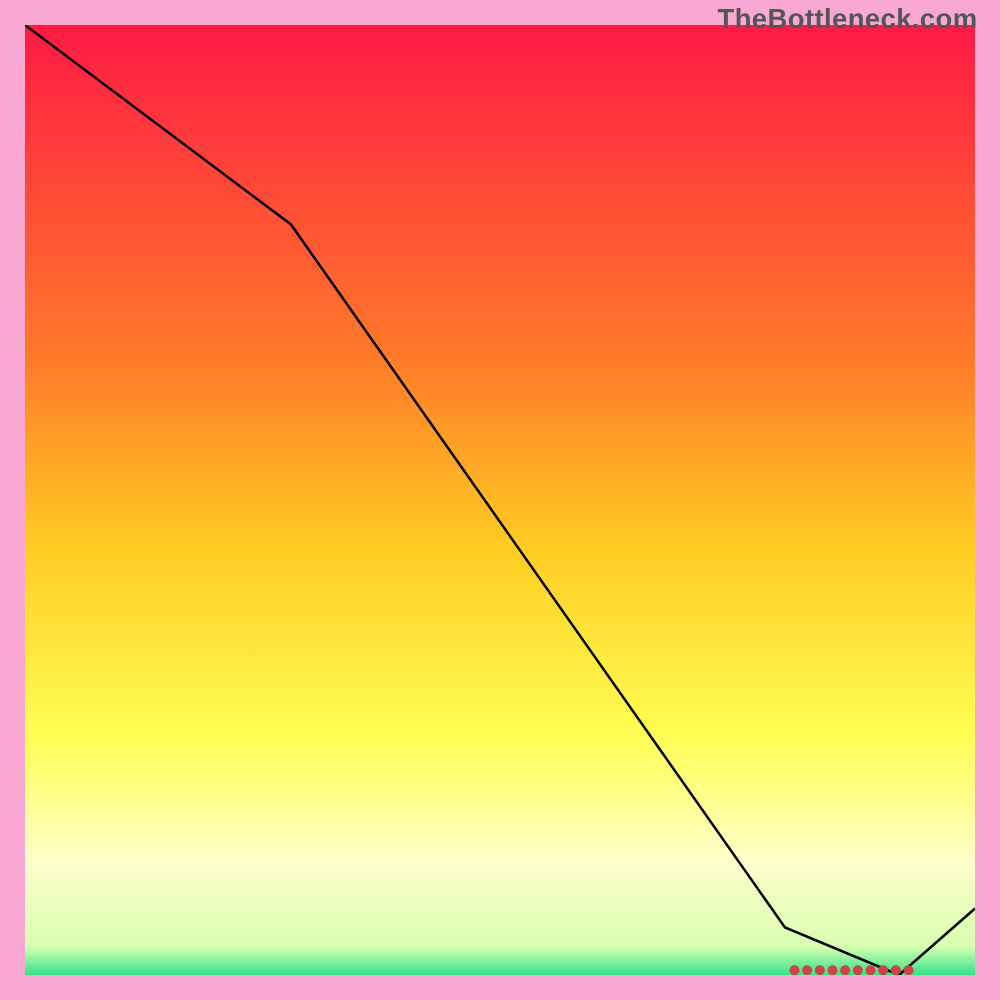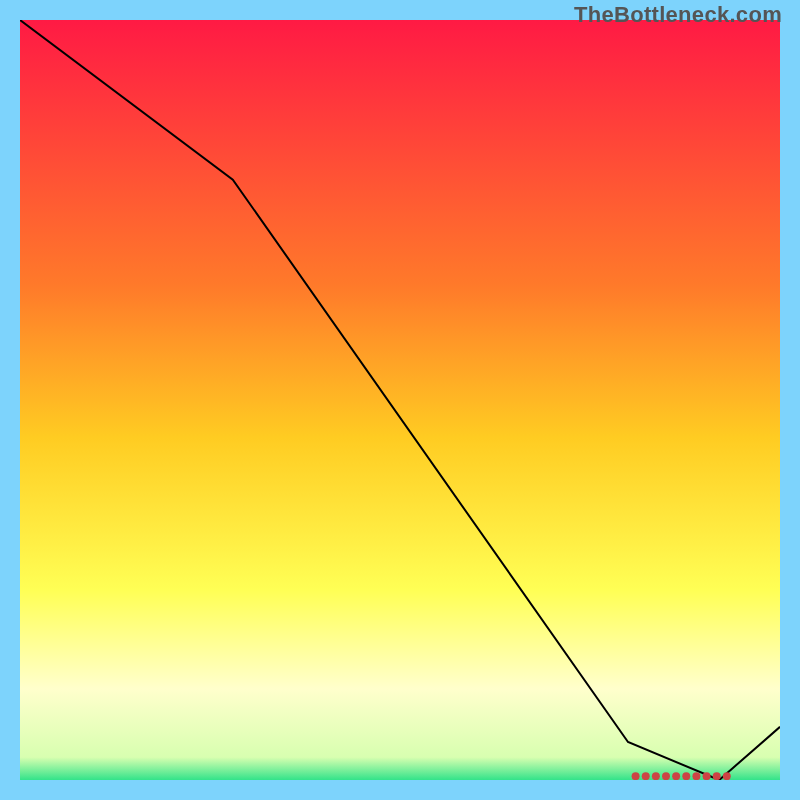--- a/index.html
+++ b/index.html
@@ -8,21 +8,21 @@
     width: 800px;
     height: 800px;
     background: #000;
     overflow: hidden;
     font-family: Arial, Helvetica, sans-serif;
   }
   .frame {
     position: relative;
     width: 800px;
     height: 800px;
-    background: #7dd3fc;
+    background: #f9a8d4;
   }
   .watermark {
     position: absolute;
     top: 2px;
     right: 18px;
     color: #555;
     font-size: 22px;
     font-weight: 600;
     letter-spacing: 0.3px;
     z-index: 5;

